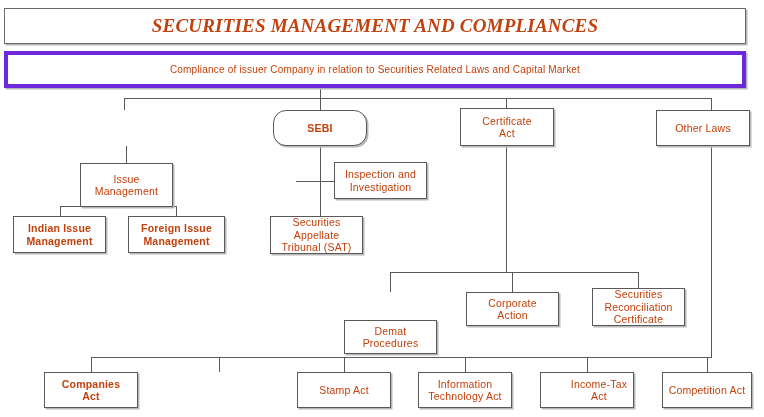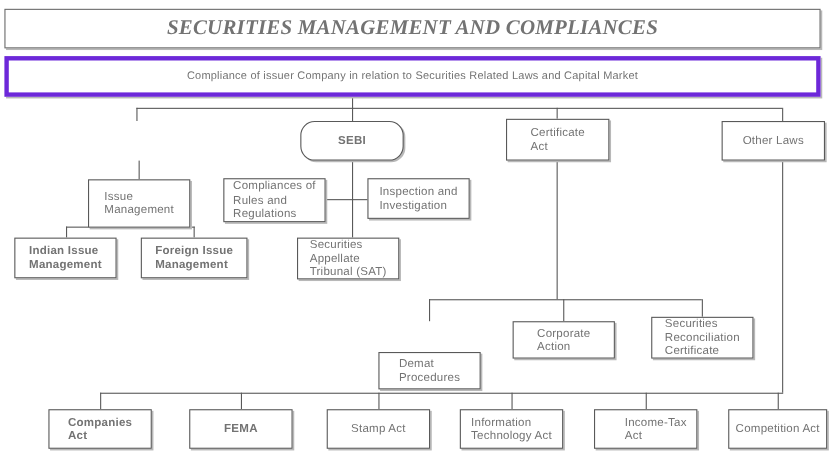--- a/index.html
+++ b/index.html
@@ -21,21 +21,22 @@
 
   
   .box {
     position: absolute;
     box-sizing: border-box;
     border: 1px solid #595959;
     background: #ffffff;
     display: flex;
     align-items: center;
     justify-content: center;
-    color: #737373;
+    text-align: center;
+    color: #c2410c;
     line-height: 1.18;
     z-index: 3;
     box-shadow: 1.5px 1.5px 0 0 #b8b8b8;
   }
   .box span {
     display: block;
     padding: 0 3px;
     letter-spacing: 0.2px;
   }
 
@@ -149,25 +150,20 @@
   </div>
   <div class="box b-foreign">
     <span style="white-space:pre-line">Foreign Issue
 Management</span>
   </div>
 
   <div class="ln vl" style="left:320px; top:146px; height:70px;"></div>
   <div class="ln hl" style="left:296px; top:181px; width:25px;"></div>
   <div class="ln hl" style="left:320px; top:181px; width:15px;"></div>
 
-  <div class="box b-compliances">
-    <span style="white-space:pre-line">Compliances of
-Rules and
-Regulations</span>
-  </div>
   <div class="box b-inspection">
     <span style="white-space:pre-line">Inspection and
 Investigation</span>
   </div>
   <div class="box b-sat">
     <span style="white-space:pre-line">Securities
 Appellate
 Tribunal (SAT)</span>
   </div>
 
@@ -197,23 +193,20 @@
   <div class="ln vl" style="left:219px; top:357px; height:15px;"></div>
   <div class="ln vl" style="left:344px; top:357px; height:15px;"></div>
   <div class="ln vl" style="left:465px; top:357px; height:15px;"></div>
   <div class="ln vl" style="left:587px; top:357px; height:15px;"></div>
   <div class="ln vl" style="left:707px; top:357px; height:15px;"></div>
 
   <div class="box lvlb b-companies">
     <span style="white-space:pre-line">Companies
 Act</span>
   </div>
-  <div class="box lvlb b-fema">
-    <span>FEMA</span>
-  </div>
   <div class="box lvlb b-stamp">
     <span>Stamp Act</span>
   </div>
   <div class="box lvlb b-infotech">
     <span style="white-space:pre-line">Information
 Technology Act</span>
   </div>
   <div class="box lvlb b-incometax">
     <span>Income-Tax Act</span>
   </div>

